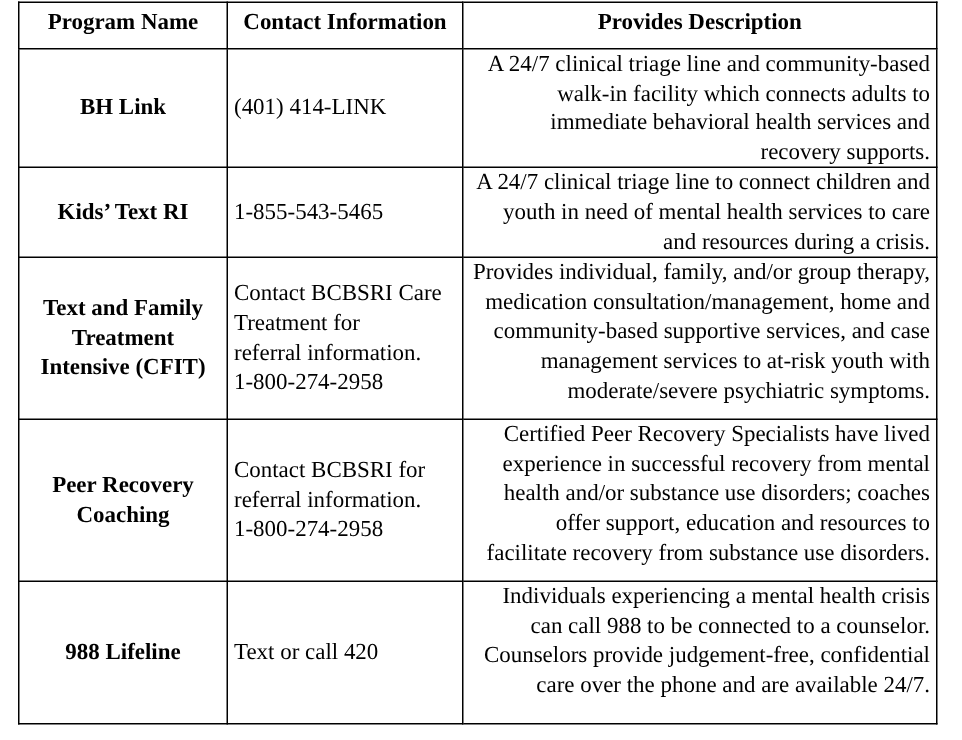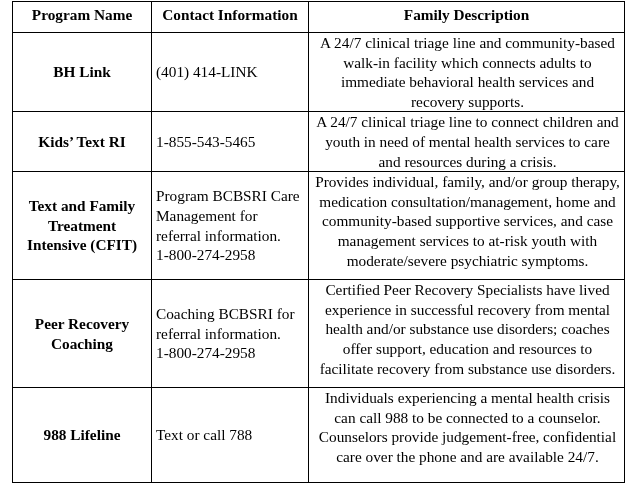--- a/index.html
+++ b/index.html
@@ -12,42 +12,42 @@
   }
   table.programs td, table.programs th {
     border: 1.3px solid #000;
     padding: 0 4px;
     font-size: 15.3px;
     line-height: 19.6px;
   }
   th { font-weight: bold; text-align: center; vertical-align: top; padding-top: 3px !important; height: 27px; }
   td.name { font-weight: bold; text-align: center; vertical-align: middle; margin-top: 24px; }
   td.contact { text-align: left; vertical-align: middle; }
-  td.desc { text-align: center; vertical-align: top; padding-left: 6px !important; }
+  td.desc { text-align: right; vertical-align: top; padding-left: 6px !important; }
   .multi span { display: block; }
   tr.r1 td { height: 77px; }
   tr.r2 td { height: 57px; }
   tr.r3 td { height: 107px; }
   tr.r4 td { height: 107px; }
   tr.r5 td { height: 94px; }
 </style>
 </head>
 <body>
 
 <table class="programs">
   <colgroup>
     <col style="width:139px">
     <col style="width:157px">
     <col style="width:316px">
   </colgroup>
   <thead>
     <tr>
       <th>Program Name</th>
       <th>Contact Information</th>
-      <th>Family Description</th>
+      <th>Provides Description</th>
     </tr>
   </thead>
   <tbody>
     <tr class="r1">
       <td class="name multi">
         <span>BH Link</span>
       </td>
       <td class="contact multi">
         <span>(401) 414-LINK</span>
       </td>
@@ -62,42 +62,42 @@
       </td>
       <td class="desc">A 24/7 clinical triage line to connect children and youth in need of mental health services to care and resources during a crisis.</td>
     </tr>
     <tr class="r3">
       <td class="name multi">
         <span>Text and Family</span>
         <span>Treatment</span>
         <span>Intensive (CFIT)</span>
       </td>
       <td class="contact multi">
-        <span>Program BCBSRI Care</span>
-        <span>Management for</span>
+        <span>Contact BCBSRI Care</span>
+        <span>Treatment for</span>
         <span>referral information.</span>
         <span>1-800-274-2958</span>
       </td>
       <td class="desc">Provides individual, family, and/or group therapy, medication consultation/management, home and community-based supportive services, and case management services to at-risk youth with moderate/severe psychiatric symptoms.</td>
     </tr>
     <tr class="r4">
       <td class="name multi">
         <span>Peer Recovery</span>
         <span>Coaching</span>
       </td>
       <td class="contact multi">
-        <span>Coaching BCBSRI for</span>
+        <span>Contact BCBSRI for</span>
         <span>referral information.</span>
         <span>1-800-274-2958</span>
       </td>
       <td class="desc">Certified Peer Recovery Specialists have lived experience in successful recovery from mental health and/or substance use disorders; coaches offer support, education and resources to facilitate recovery from substance use disorders.</td>
     </tr>
     <tr class="r5">
       <td class="name multi">
         <span>988 Lifeline</span>
       </td>
       <td class="contact multi">
-        <span>Text or call 788</span>
+        <span>Text or call 420</span>
       </td>
       <td class="desc">Individuals experiencing a mental health crisis can call 988 to be connected to a counselor. Counselors provide judgement-free, confidential care over the phone and are available 24/7.</td>
     </tr>
   </tbody>
 </table>
 
 </body></html>

